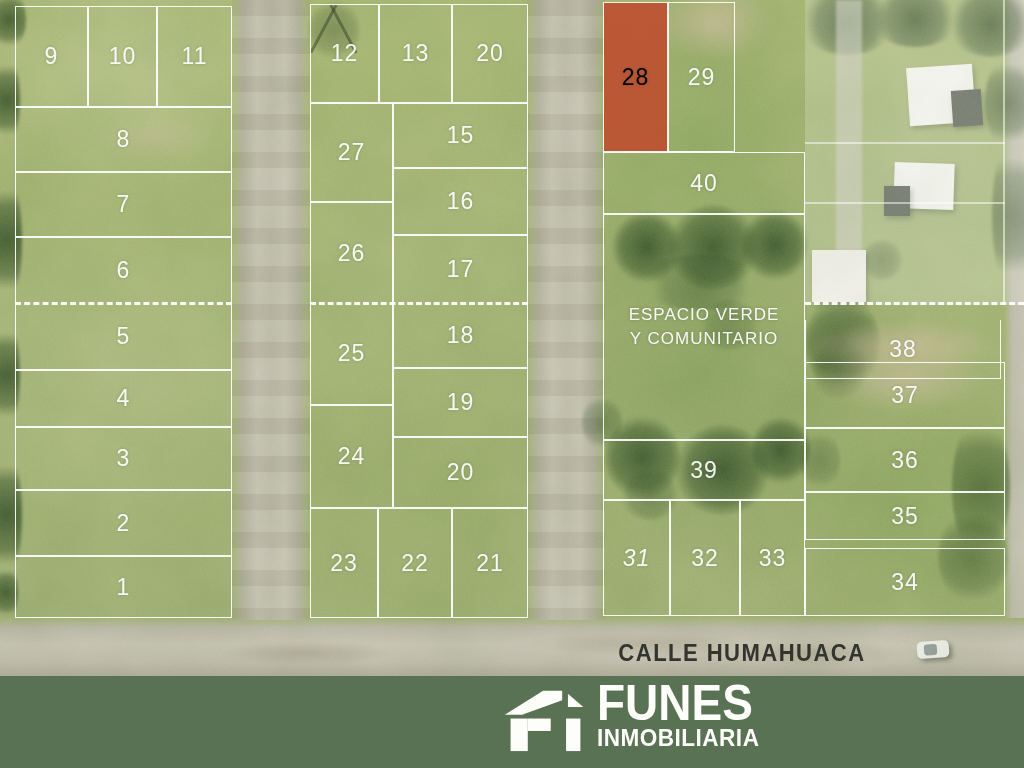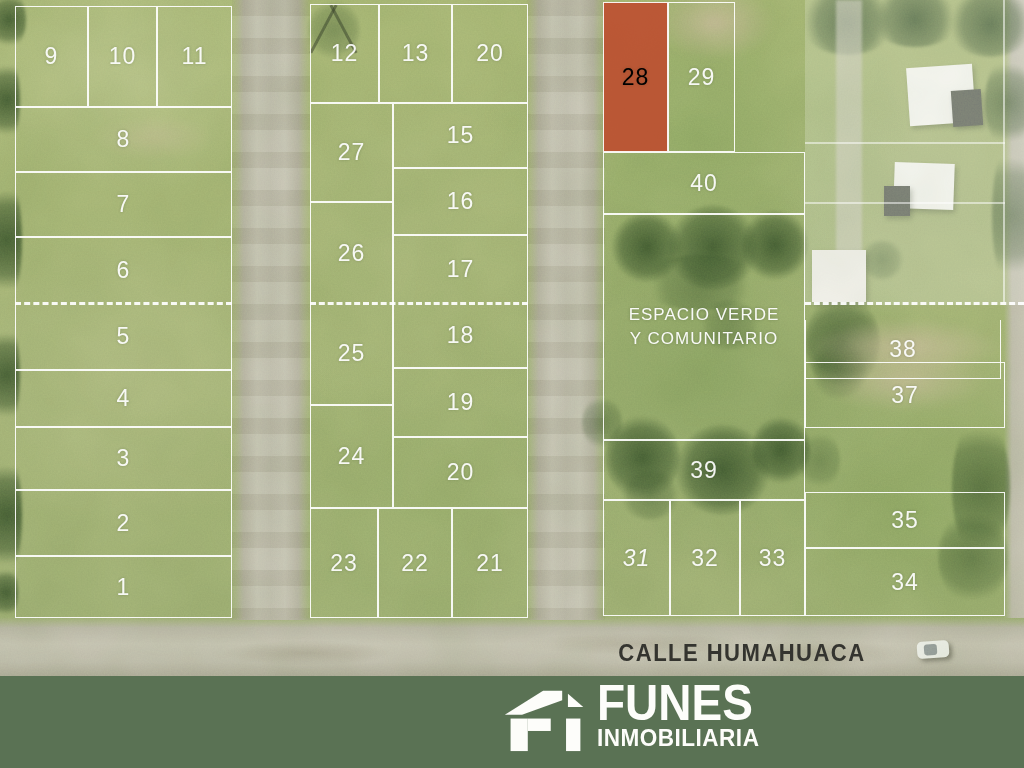--- a/index.html
+++ b/index.html
@@ -263,21 +263,24 @@
       </div>
       <div class="lot" style="left: 740px; top: 500px; width: 65px; height: 116px;">
         <span>33</span>
       </div>
       <div class="lot dt" style="left: 805px; top: 320px; width: 196px; height: 59px; text-align: center;">
         <span>38</span>
       </div>
       <div class="lot" style="left: 805px; top: 362px; width: 200px; height: 66px;">
         <span>37</span>
       </div>
-      <div class="lot" style="left: 805px; top: 492px; width: 200px; height: 56px;">
+      <div class="lot" style="left: 805px; top: 428px; width: 200px; height: 64px;">
+        <span>36</span>
+      </div>
+      <div class="lot" style="left: 805px; top: 492px; width: 200px; height: 48px;">
         <span>35</span>
       </div>
       <div class="lot" style="left: 805px; top: 548px; width: 200px; height: 68px;">
         <span>34</span>
       </div>
       <div class="dash" style="left: 15px; top: 302px; width: 217px;"></div>
       <div class="dash" style="left: 310px; top: 302px; width: 218px;"></div>
       <div class="dash" style="left: 805px; top: 302px; width: 219px;"></div>
     </div>
 

